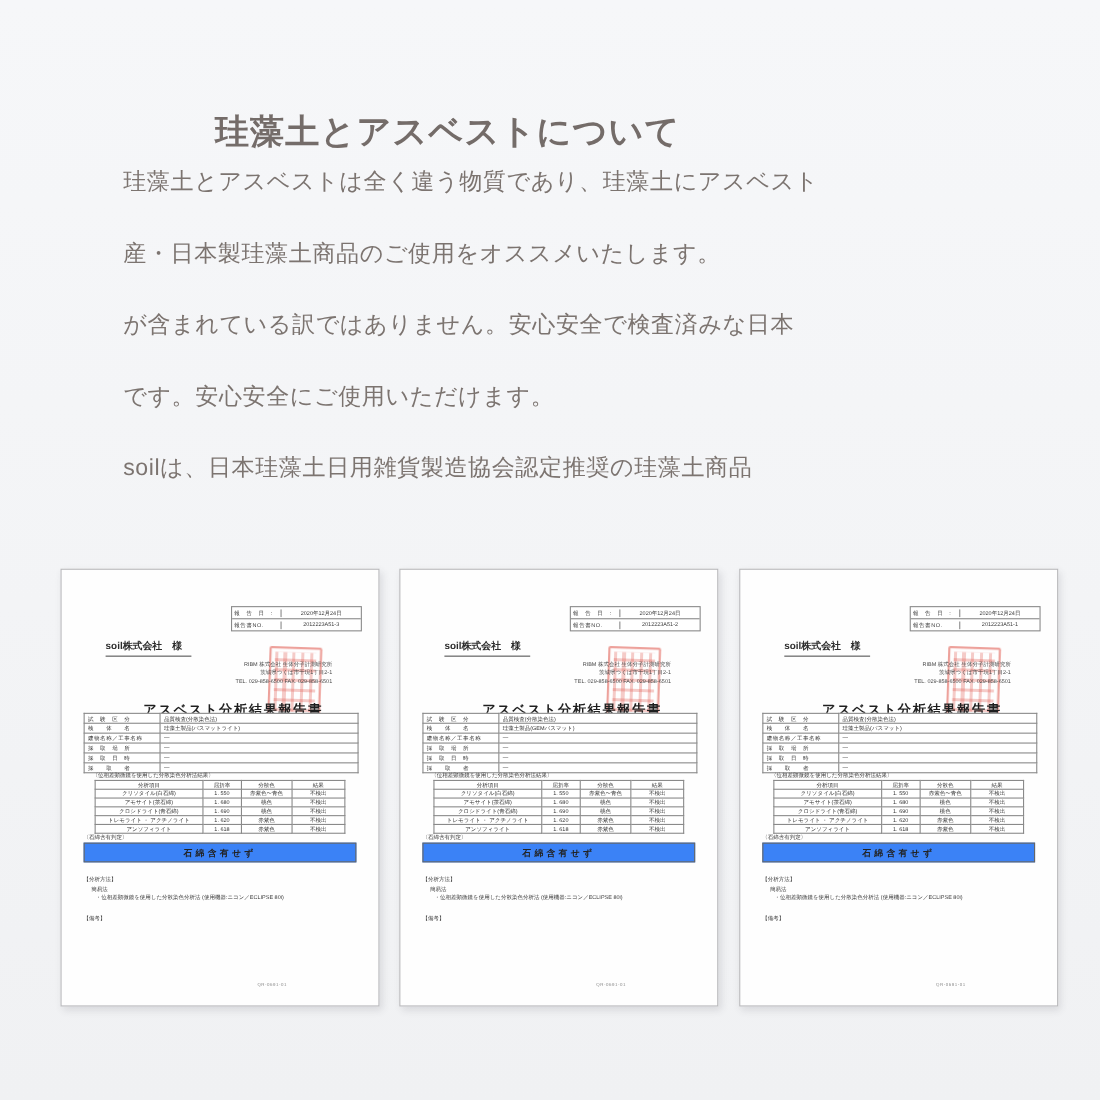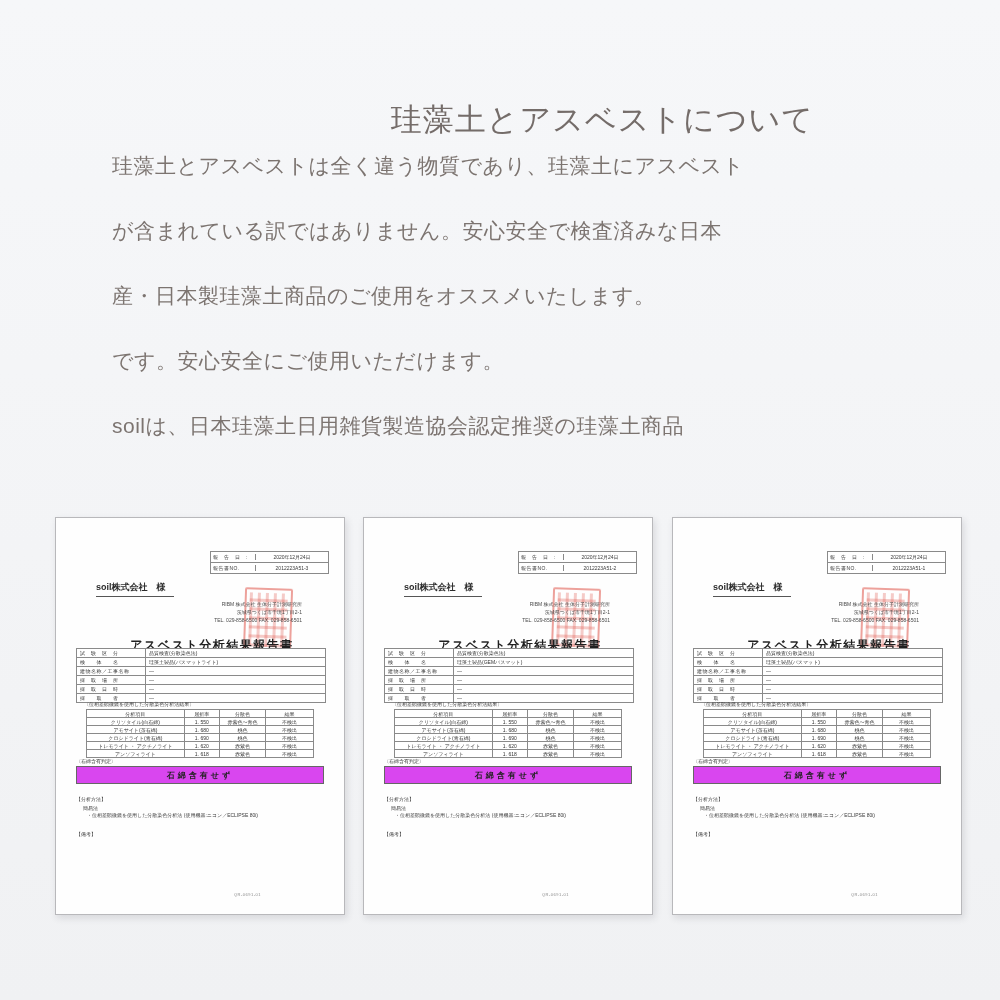--- a/index.html
+++ b/index.html
@@ -9,22 +9,22 @@
   }
   .canvas{
     position:relative;
     width:1000px;height:1000px;
     background:linear-gradient(180deg,#f6f7f9 0%,#f3f4f6 55%,#f0f1f3 100%);
     overflow:hidden;
   }
   
   .section-title{
     position:absolute;left:0;top:78px;width:814px;
-    text-align:right;
-    font-size:31px;font-weight:400;
+    text-align:center;
+    font-size:31px;font-weight:700;
     color:#746c69;letter-spacing:1px;
   }
   .intro{
     position:absolute;left:112px;top:133px;width:800px;
     font-size:21px;color:#7c7470;letter-spacing:0.5px;
   }
   .body-line{height:65px;line-height:65px;white-space:nowrap;}
   
   .docs-row{position:absolute;left:0;top:517px;width:1000px;height:398px;}
   .doc{
@@ -96,21 +96,21 @@
     border:1px solid #8a8a8a;height:7px;padding:0 1px;
     text-align:center;font-weight:400;white-space:nowrap;overflow:hidden;
   }
   .analysis-table th:nth-child(1),.analysis-table td:nth-child(1){width:44%;}
   .analysis-table th:nth-child(2),.analysis-table td:nth-child(2){width:15%;}
   .analysis-table th:nth-child(3),.analysis-table td:nth-child(3){width:20%;}
   .analysis-table th:nth-child(4),.analysis-table td:nth-child(4){width:21%;}
   .judge-caption{left:20px;top:240px;}
   .judge-box{
     position:absolute;left:20px;top:248px;width:248px;height:18px;
-    border:1px solid #666;background:#d946ef;
+    border:1px solid #666;background:#3b82f6;
     text-align:center;line-height:18px;
     font-size:8px;font-weight:700;letter-spacing:3px;color:#222;
     box-sizing:border-box;
   }
   .method-label{left:20px;top:278px;}
   .method-name{left:27px;top:287px;}
   .method-detail{left:31px;top:294px;}
   .remarks-label{left:20px;top:313px;}
   .footer-code{
     position:absolute;left:178px;top:374px;
@@ -119,22 +119,22 @@
 </style>
 </head>
 <body>
 
 <div class="canvas">
 
   <h1 class="section-title">珪藻土とアスベストについて</h1>
 
   <div class="intro">
       <div class="body-line">珪藻土とアスベストは全く違う物質であり、珪藻土にアスベスト</div>
+      <div class="body-line">産・日本製珪藻土商品のご使用をオススメいたします。</div>
       <div class="body-line">が含まれている訳ではありません。安心安全で検査済みな日本</div>
-      <div class="body-line">産・日本製珪藻土商品のご使用をオススメいたします。</div>
       <div class="body-line">です。安心安全にご使用いただけます。</div>
       <div class="body-line">soilは、日本珪藻土日用雑貨製造協会認定推奨の珪藻土商品</div>
     </div>
 
   <div class="docs-row">
       <article class="doc">
 
     <div class="date-box">
       <div class="date-row">
         <span class="dlabel">報　告　日　:</span>

